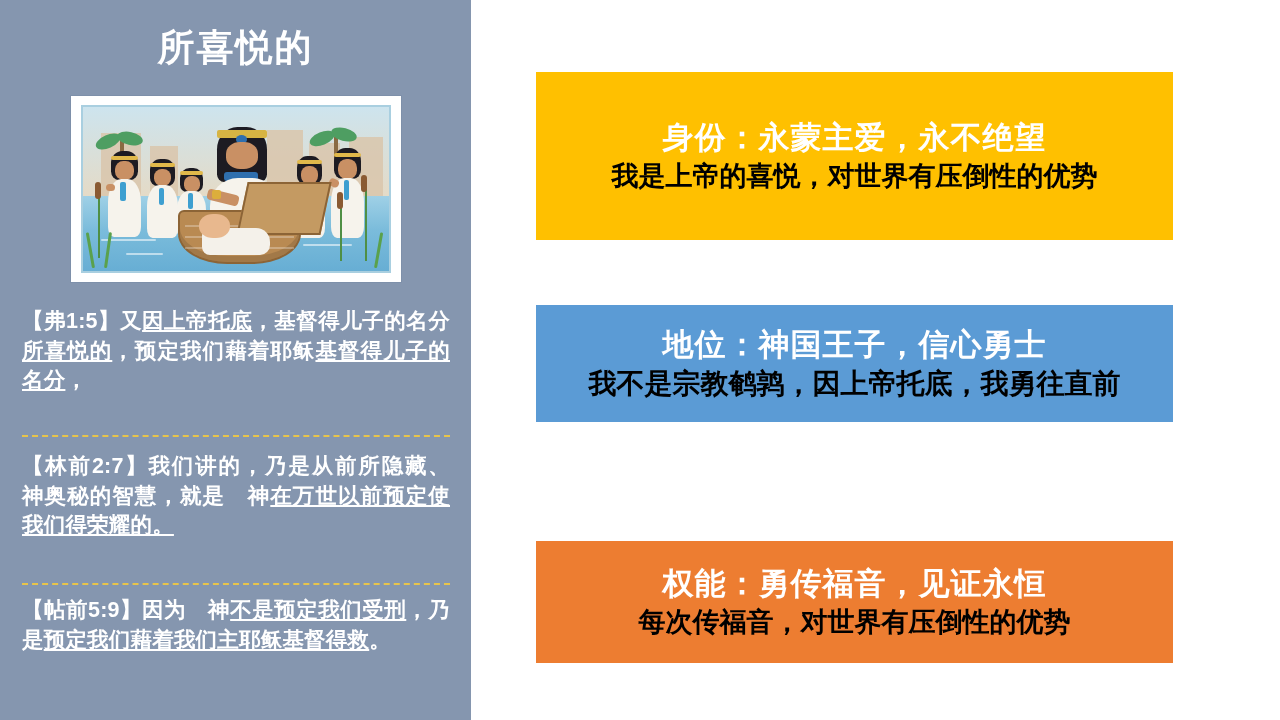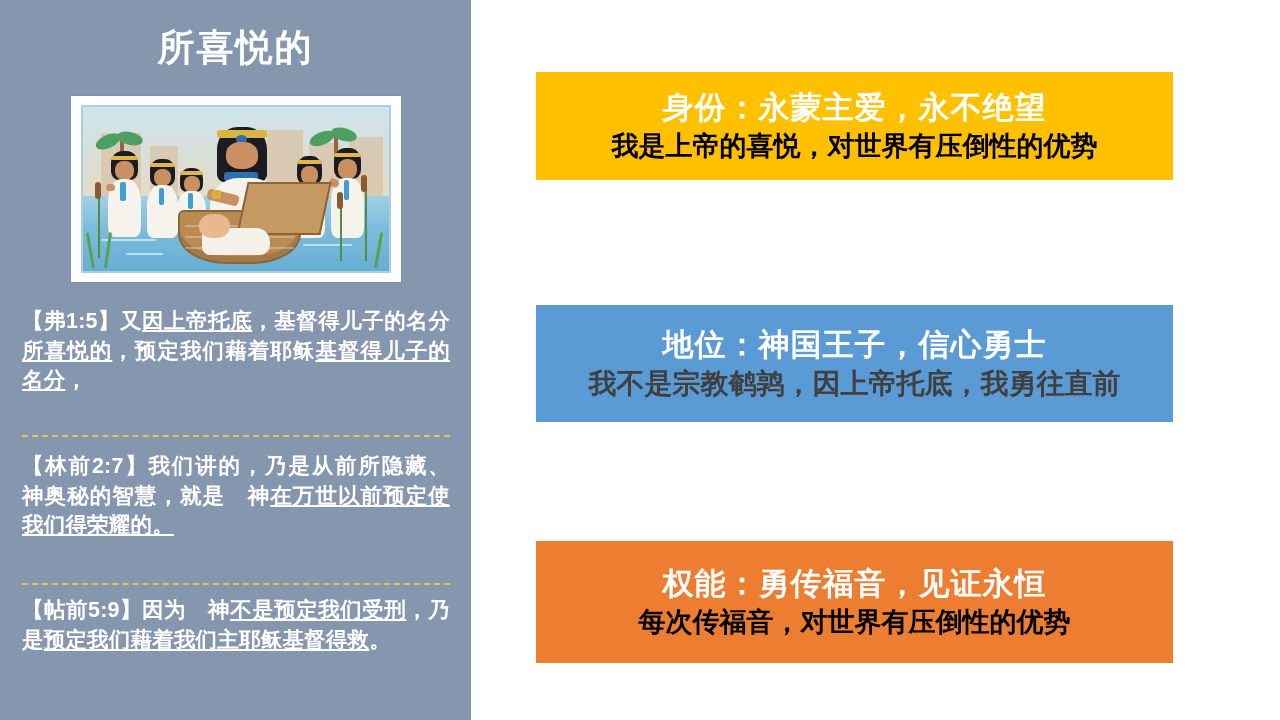--- a/index.html
+++ b/index.html
@@ -219,21 +219,21 @@
     color: #000000;
     font-size: 27px;
     font-weight: bold;
     letter-spacing: 0px;
     line-height: 1.2;
     margin-top: 4px;
     white-space: nowrap;
   }
   #card-identity {
     top: 72px;
-    height: 108px;
+    height: 168px;
     background: #ffc000;
   }
   #card-status {
     top: 305px;
     height: 117px;
     background: #5b9bd5;
   }
   #card-status .subline { font-size: 28px; }
   #card-power {
     top: 541px;
@@ -352,21 +352,21 @@
     <div class="verse" id="verse-3"><span>【帖前5:9】</span><span>因为　神</span><u>不是预定我们受刑</u><span>，乃是</span><u>预定我们藉着我们主耶稣基督得救</u><span>。</span></div>
   </div>
 
   <div class="card" id="card-identity" style="background: rgb(255, 192, 0);">
     <div class="headline" style="color: rgb(255, 255, 255);">身份：永蒙主爱，永不绝望</div>
     <div class="subline" style="color: rgb(0, 0, 0);">我是上帝的喜悦，对世界有压倒性的优势</div>
   </div>
 
   <div class="card" id="card-status" style="background: rgb(91, 155, 213);">
     <div class="headline" style="color: rgb(255, 255, 255);">地位：神国王子，信心勇士</div>
-    <div class="subline" style="color: #404040;">我不是宗教鹌鹑，因上帝托底，我勇往直前</div>
+    <div class="subline" style="color: #000000;">我不是宗教鹌鹑，因上帝托底，我勇往直前</div>
   </div>
 
   <div class="card" id="card-power" style="background: rgb(237, 125, 49);">
     <div class="headline" style="color: rgb(255, 255, 255);">权能：勇传福音，见证永恒</div>
     <div class="subline" style="color: rgb(0, 0, 0);">每次传福音，对世界有压倒性的优势</div>
   </div>
 
 </div>
 
 </body></html>

